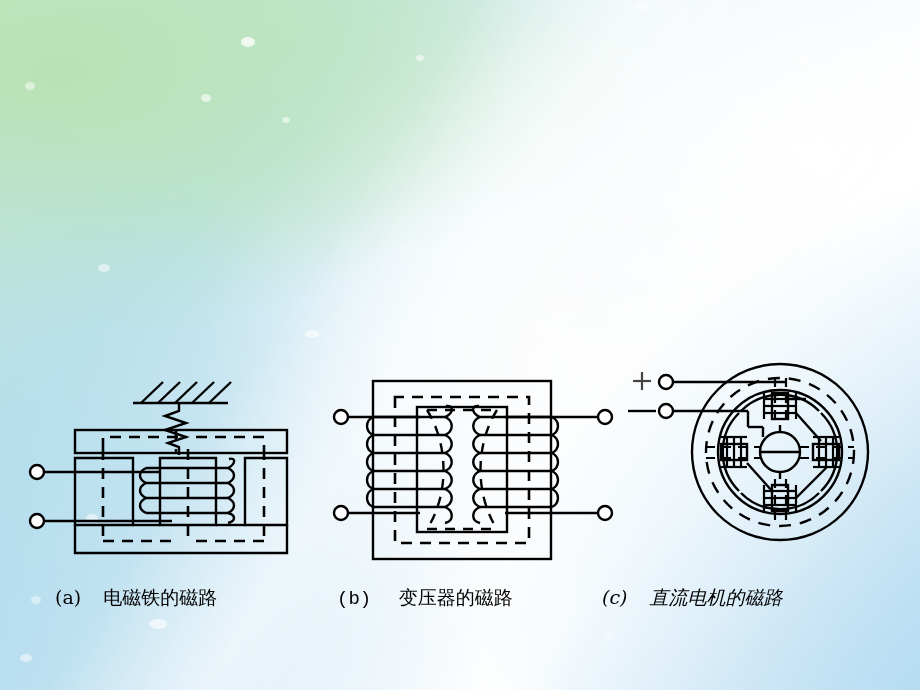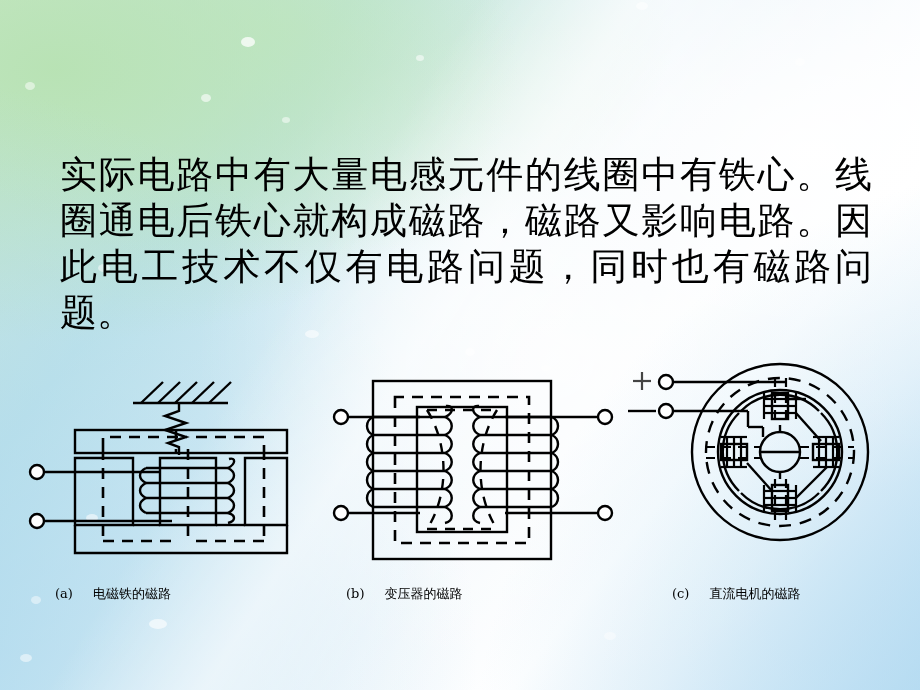--- a/index.html
+++ b/index.html
@@ -73,27 +73,27 @@
   }
   .figures { position: absolute; left: 0; top: 355px; width: 920px; height: 260px; }
   .caption-row {
     position: absolute;
     left: 0; top: 585px; width: 920px;
     height: 30px;
   }
   .caption {
     position: absolute;
     font-family: "DejaVu Serif", "Liberation Serif", serif;
-    font-size: 13px;
+    font-size: 19px;
     color: #000000;
     white-space: nowrap;
   }
   .cap-a { left: 55px; }
-  .cap-b { left: 346px; }
-  .cap-c { left: 672px; }
+  .cap-b { left: 337px; font-family: Liberation Mono, monospace; }
+  .cap-c { left: 602px; font-style: italic; }
   .cap-label { margin-right: 16px; }
   svg { display: block; }
 </style>
 </head>
 <body>
 
 <div id="slide">
 
   <div id="streak"></div>
 
@@ -112,21 +112,20 @@
       <ellipse cx="546" cy="368" rx="5" ry="3" opacity="0.45"></ellipse>
       <ellipse cx="92" cy="518" rx="6" ry="4" opacity="0.55"></ellipse>
       <ellipse cx="158" cy="624" rx="9" ry="5" opacity="0.6"></ellipse>
       <ellipse cx="36" cy="600" rx="5" ry="4" opacity="0.45"></ellipse>
       <ellipse cx="26" cy="658" rx="6" ry="4" opacity="0.5"></ellipse>
       <ellipse cx="610" cy="636" rx="6" ry="4" opacity="0.4"></ellipse>
     </g>
   </svg>
 
 
-  <div class="body-text">实际电路中有大量电感元件的线圈中有铁心。线圈通电后铁心就构成磁路，磁路又影响电路。因此电工技术不仅有电路问题，同时也有磁路问题。</div>
 
   <div class="figures">
 
     <svg width="320" height="250" viewBox="0 0 320 250" style="position:absolute;left:0;top:0;">
       <g stroke="#000" fill="none" stroke-width="2.4" stroke-linecap="butt">
 
         <g>
           <line x1="133" y1="48" x2="228" y2="48"></line>
           <line x1="141" y1="48" x2="163" y2="27"></line>
           <line x1="158" y1="48" x2="180" y2="27"></line>

